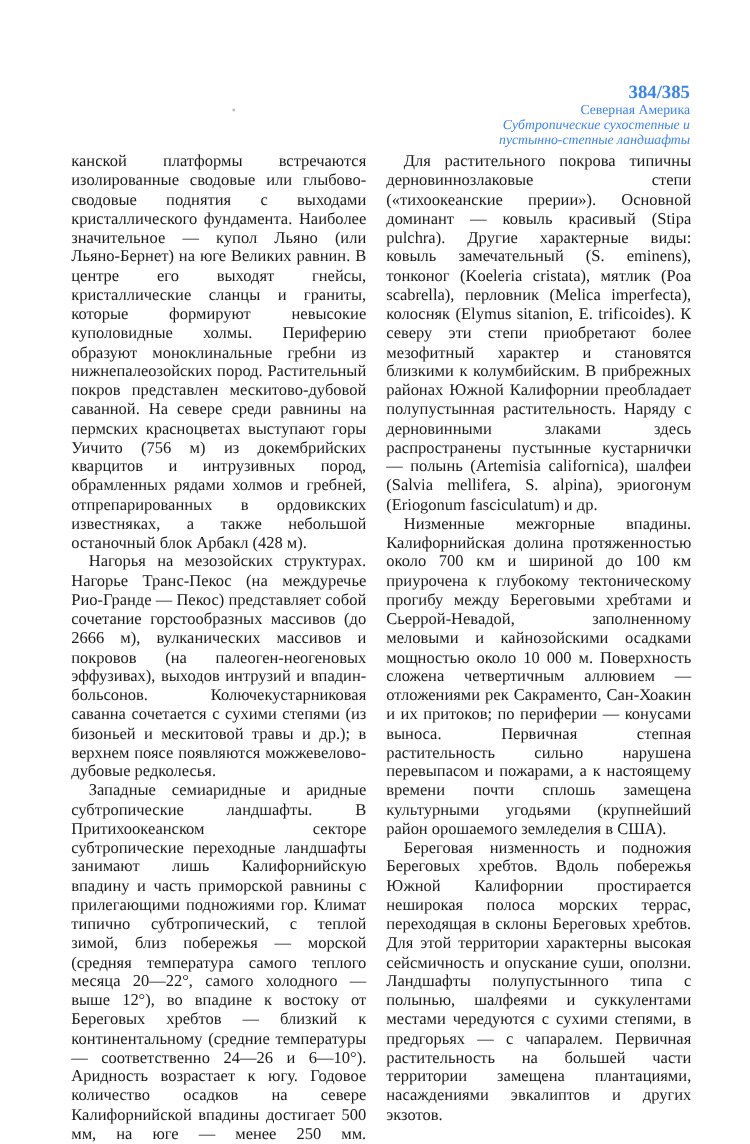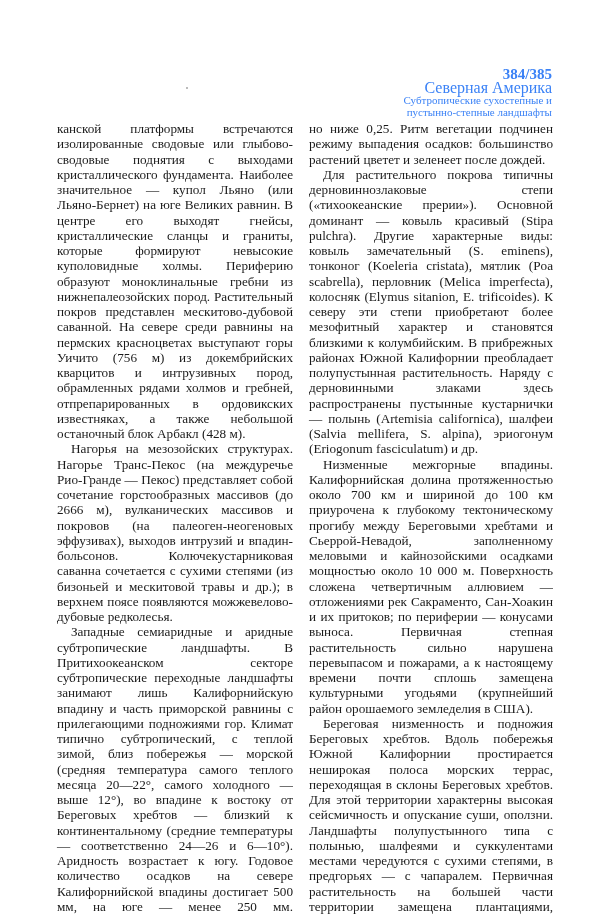--- a/index.html
+++ b/index.html
@@ -1,22 +1,22 @@
 <!DOCTYPE html>
 <html><head>
 <meta charset="utf-8">
 <style>
   html, body { margin:0; padding:0; background:#ffffff; }
   body { width:600px; height:915px; position:relative; overflow:hidden;
          font-family:"Liberation Serif","DejaVu Serif",serif; color:#1a1a1a; }
   .dot { position:absolute; left:186px; top:87px; width:2px; height:2px; background:#bbb; }
   .header { position:absolute; right:48px; top:66px; text-align:right; color:#3b82f6; }
   .pages { font-size:15px; font-weight:bold; line-height:16px; }
-  .section { font-size:16px; line-height:12px; }
-  .subtitle { font-size:11px; line-height:12px; width:180px; margin-left:auto; }
+  .section { font-size:11px; line-height:12px; }
+  .subtitle { font-size:11px; font-style:italic; line-height:12px; width:180px; margin-left:auto; }
   .col { position:absolute; top:121px; font-size:13.2px; line-height:15.25px; text-align:justify; }
   .col.left { left:57px; width:236px; }
   .col.right { left:309px; width:244px; }
   .col p { margin:0; text-indent:0; }
   .col p.ind { text-indent:14px; }
   .it { }
   .b { font-weight:normal; }
 </style>
 </head>
 <body>
@@ -29,17 +29,16 @@
   <div class="subtitle">Субтропические сухостепные и пустынно-степные ландшафты</div>
 </div>
 
 <div class="col left">
   <p>канской платформы встречаются изолированные сводовые или глыбово-сводовые поднятия с выходами кристаллического фундамента. Наиболее значительное — купол Льяно (или Льяно-Бернет) на юге Великих равнин. В центре его выходят гнейсы, кристаллические сланцы и граниты, которые формируют невысокие куполовидные холмы. Периферию образуют моноклинальные гребни из нижнепалеозойских пород. Растительный покров представлен мескитово-дубовой саванной. На севере среди равнины на пермских красноцветах выступают горы Уичито (756 м) из докембрийских кварцитов и интрузивных пород, обрамленных рядами холмов и гребней, отпрепарированных в ордовикских известняках, а также небольшой останочный блок Арбакл (428 м).</p>
   <p class="ind"><span class="it">Нагорья на мезозойских структурах.</span><span> Нагорье Транс-Пекос (на междуречье Рио-Гранде — Пекос) представляет собой сочетание горстообразных массивов (до 2666 м), вулканических массивов и покровов (на палеоген-неогеновых эффузивах), выходов интрузий и впадин-больсонов. Колючекустарниковая саванна сочетается с сухими степями (из бизоньей и мескитовой травы и др.); в верхнем поясе появляются можжевелово-дубовые редколесья.</span></p>
   <p class="ind"><span class="b">Западные семиаридные и аридные субтропические ландшафты.</span><span> В Притихоокеанском секторе субтропические переходные ландшафты занимают лишь Калифорнийскую впадину и часть приморской равнины с прилегающими подножиями гор. Климат типично субтропический, с теплой зимой, близ побережья — морской (средняя температура самого теплого месяца 20—22°, самого холодного — выше 12°), во впадине к востоку от Береговых хребтов — близкий к континентальному (средние температуры — соответственно 24—26 и 6—10°). Аридность возрастает к югу. Годовое количество осадков на севере Калифорнийской впадины достигает 500 мм, на юге — менее 250 мм. Коэффициент увлажнения падает от 0,4 до 0,2. Режим осадков средиземноморский. Летом в течение 3—4 месяцев почти не бывает дождей, с мая по октябрь или ноябрь коэффициент увлажнения обыч-</span></p>
 </div>
 
 <div class="col right">
-  <p>но ниже 0,25. Ритм вегетации подчинен режиму выпадения осадков: большинство растений цветет и зеленеет после дождей.</p>
   <p class="ind">Для растительного покрова типичны дерновиннозлаковые степи («тихоокеанские прерии»). Основной доминант — ковыль красивый (Stipa pulchra). Другие характерные виды: ковыль замечательный (S. eminens), тонконог (Koeleria cristata), мятлик (Poa scabrella), перловник (Melica imperfecta), колосняк (Elymus sitanion, E. trificoides). К северу эти степи приобретают более мезофитный характер и становятся близкими к колумбийским. В прибрежных районах Южной Калифорнии преобладает полупустынная растительность. Наряду с дерновинными злаками здесь распространены пустынные кустарнички — полынь (Artemisia californica), шалфеи (Salvia mellifera, S. alpina), эриогонум (Eriogonum fasciculatum) и др.</p>
   <p class="ind"><span class="it">Низменные межгорные впадины.</span><span> Калифорнийская долина протяженностью около 700 км и шириной до 100 км приурочена к глубокому тектоническому прогибу между Береговыми хребтами и Сьеррой-Невадой, заполненному меловыми и кайнозойскими осадками мощностью около 10 000 м. Поверхность сложена четвертичным аллювием — отложениями рек Сакраменто, Сан-Хоакин и их притоков; по периферии — конусами выноса. Первичная степная растительность сильно нарушена перевыпасом и пожарами, а к настоящему времени почти сплошь замещена культурными угодьями (крупнейший район орошаемого земледелия в США).</span></p>
   <p class="ind"><span class="it">Береговая низменность и подножия Береговых хребтов.</span><span> Вдоль побережья Южной Калифорнии простирается неширокая полоса морских террас, переходящая в склоны Береговых хребтов. Для этой территории характерны высокая сейсмичность и опускание суши, оползни. Ландшафты полупустынного типа с полынью, шалфеями и суккулентами местами чередуются с сухими степями, в предгорьях — с чапаралем. Первичная растительность на большей части территории замещена плантациями, насаждениями эвкалиптов и других экзотов.</span></p>
 </div>
 
 </body></html>

